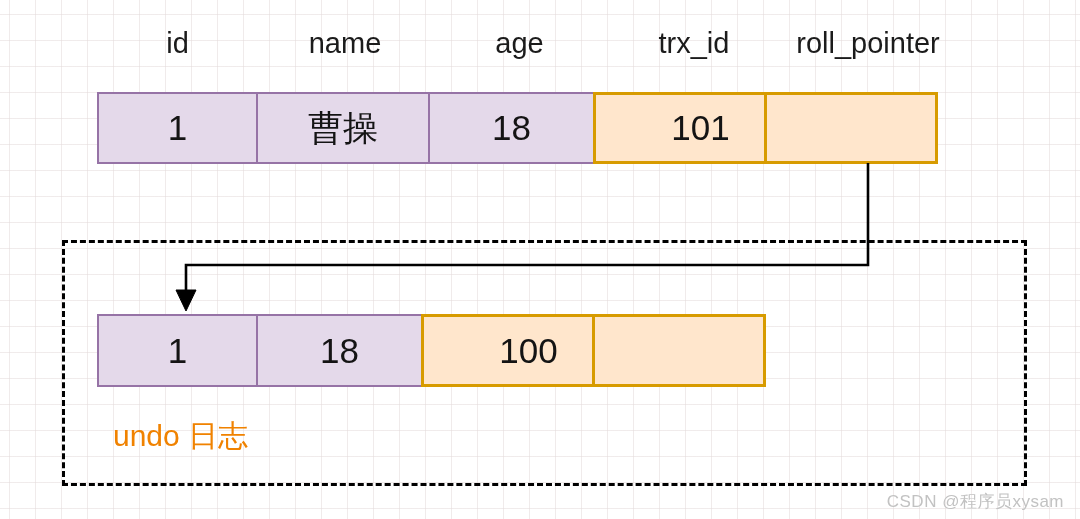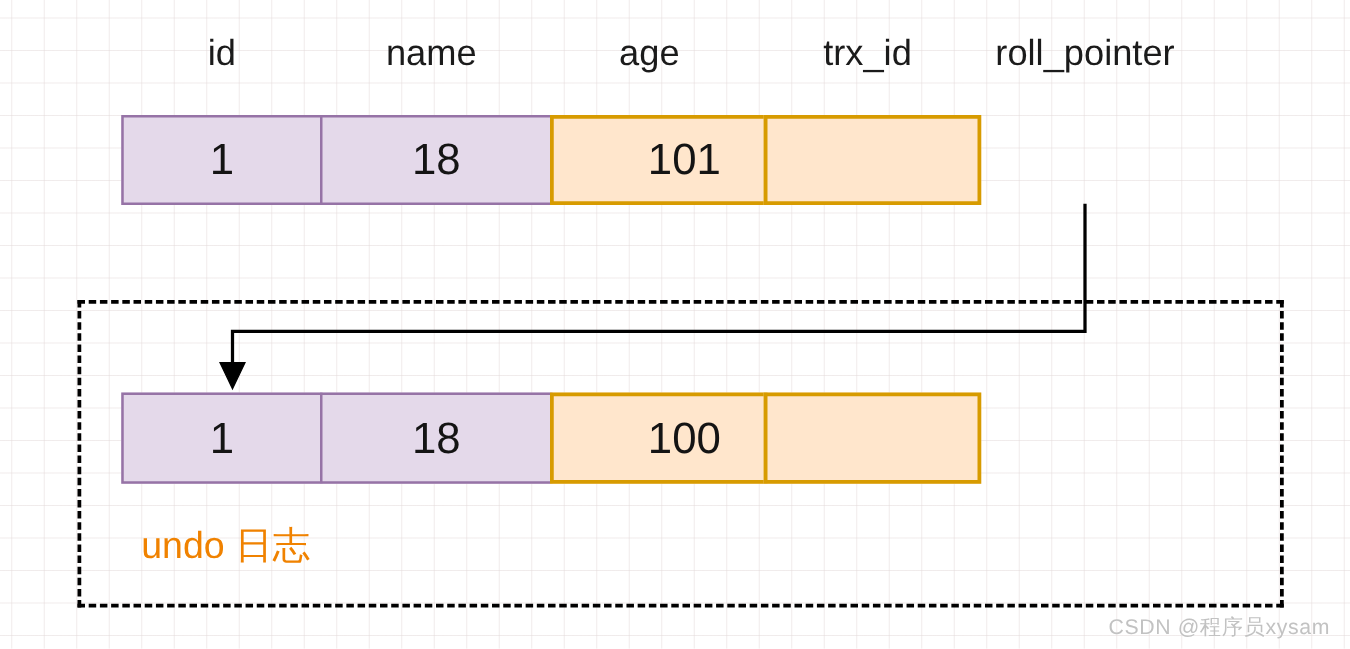--- a/index.html
+++ b/index.html
@@ -27,21 +27,21 @@
   .row1{top:92px; height:72px;}
   .row2{top:314px; height:73px;}
   .cell{
     box-sizing:border-box; display:flex; align-items:center; justify-content:center;
     font-size:35px; color:#141414; height:100%;
   }
   .cell + .cell{margin-left:-2px;}
   .cell.orange + .cell.orange{margin-left:-3px;}
   .purple{background:var(--purple-fill); border:2px solid var(--purple-border);}
   .orange{background:var(--orange-fill); border:3px solid var(--orange-border);}
-  .c0{width:161px;} .c1{width:174px;} .c2{width:186px;} .c3{width:174px;padding-left:41px;} .c4{width:174px;}
+  .c0{width:161px;} .c1{width:174px;} .c2{width:167px;} .c3{width:174px;padding-left:41px;} .c4{width:174px;}
   .undo-box{
     position:absolute; left:62px; top:240px; width:965px; height:246px;
     box-sizing:border-box; border:3px dashed #000;
   }
   .undo-label{
     position:absolute; left:113px; top:416px; font-size:30px;
     color:var(--undo-text); white-space:nowrap;
   }
   .arrow-svg{position:absolute; left:0; top:0; width:1080px; height:519px; pointer-events:none;}
   .watermark{
@@ -56,20 +56,21 @@
 <div class="canvas">
 
   <div class="hdr" style="left:97px;  width:161px;">id</div>
   <div class="hdr" style="left:432px; width:175px;">age</div>
   <div class="hdr" style="left:258px; width:174px;">name</div>
   <div class="hdr" style="left:607px; width:174px;">trx_id</div>
   <div class="hdr" style="left:781px; width:174px;">roll_pointer</div>
 
   <div class="row row1">
     <div class="cell purple c0">1</div>
+    <div class="cell purple c1">曹操</div>
     <div class="cell purple c2">18</div>
     <div class="cell orange c3">101</div>
     <div class="cell orange c4"></div>
   </div>
 
   <div class="undo-box"></div>
 
   <div class="row row2">
     <div class="cell purple c0">1</div>
     <div class="cell purple c2">18</div>

